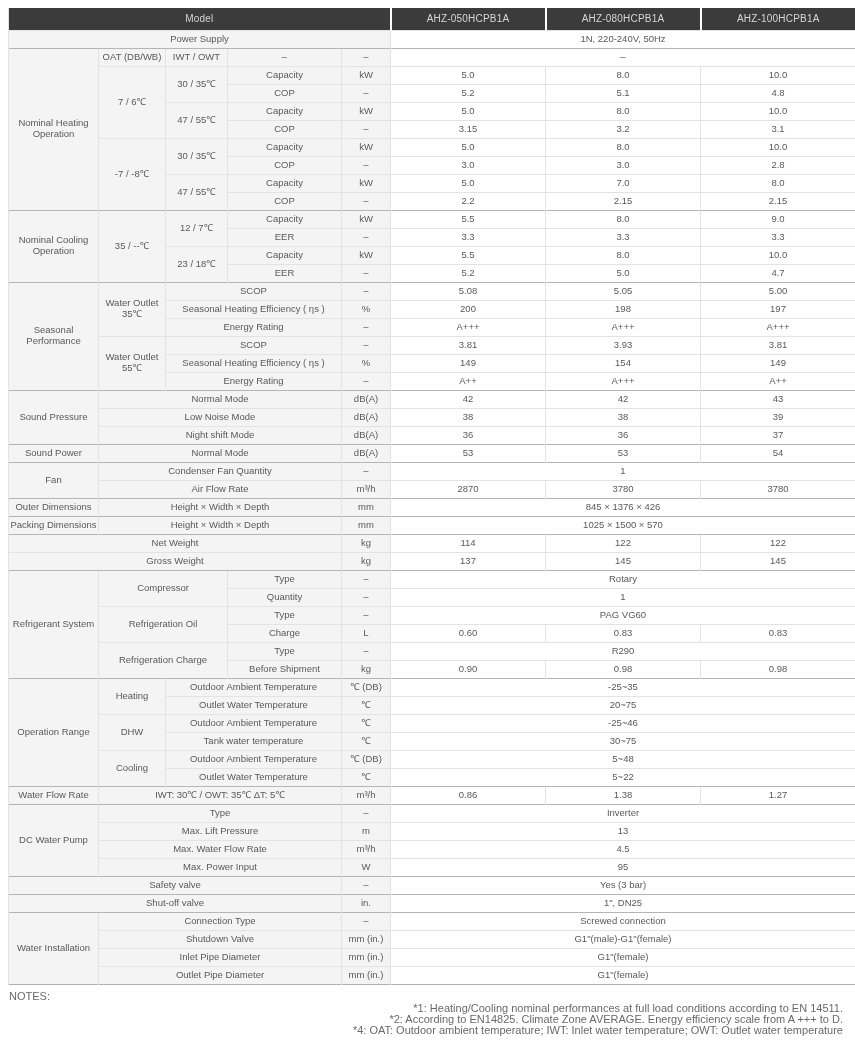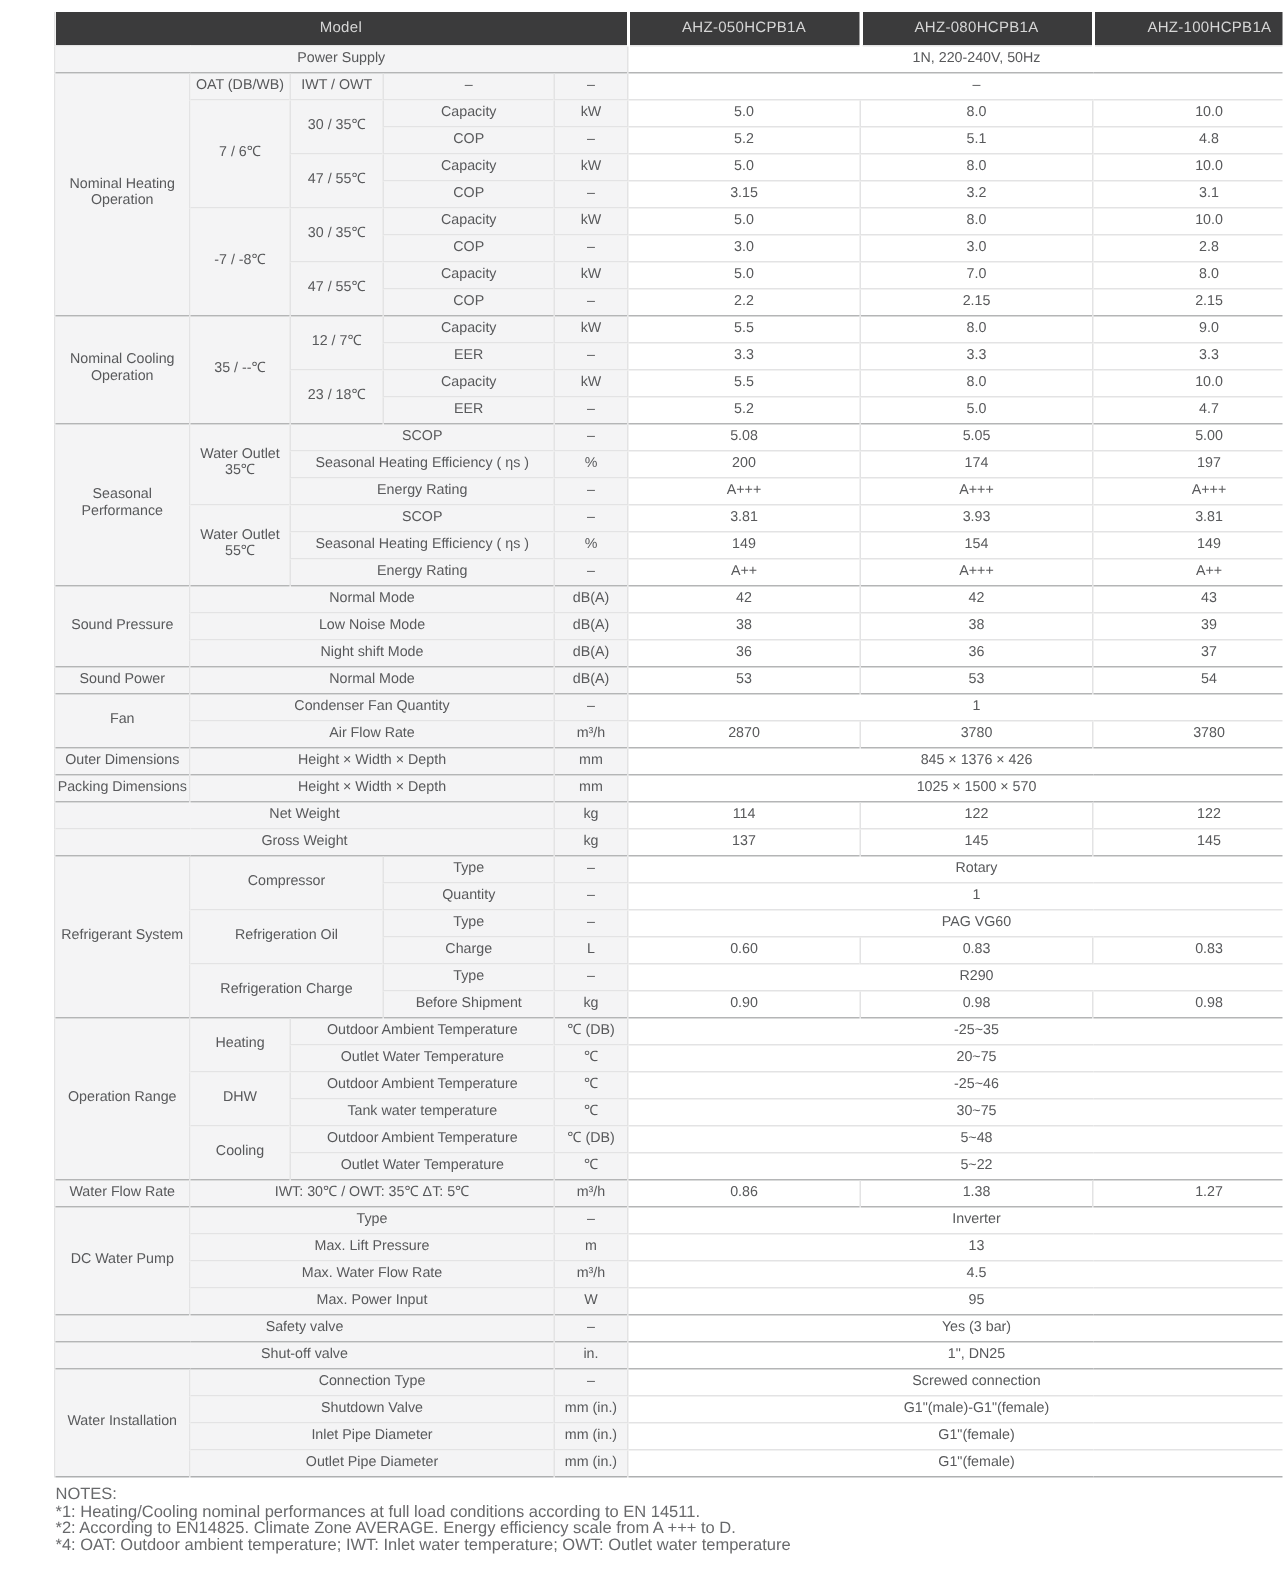--- a/index.html
+++ b/index.html
@@ -1,21 +1,21 @@
 <!DOCTYPE html>
 <html><head>
 <meta charset="utf-8">
 <style>
   html,body{margin:0;padding:0;}
   body{
     width:855px;height:1057px;background:#ffffff;
     font-family:"Liberation Sans", sans-serif;
     color:#58595b;overflow:hidden;
   }
-  .sheet{padding:8px 12px 0 8px;margin-left:28px;}
+  .sheet{padding:8px 12px 0 8px;}
   table.spec{
     border-collapse:collapse;table-layout:fixed;width:847px;
     border:1px solid #cfd0d1;border-top:0;border-bottom:1px solid #aeb0b1;
   }
   td{
     border-top:1px solid #e3e3e4;border-left:1px solid #e3e3e4;
     height:17px;text-align:center;vertical-align:middle;
     font-size:9.5px;line-height:1.15;padding:0 2px;overflow:hidden;
     white-space:normal;
   }
@@ -23,21 +23,21 @@
   td.g{padding:0 1px;}
   td.d{background:#ffffff;}
   tr.sec td{border-top:1px solid #b4b5b6;}
   tr:first-child td{border-top:0;}
   td.mh,td.mhd{
     background:#3b3b3c;color:#d6d6d6;font-size:10px;letter-spacing:.2px;
   }
   td.mhd{border-left:2px solid #ffffff;}
   .notes{margin:6px 0 0 1px;font-size:11px;color:#68696b;line-height:11px;}
   .notes .title{margin-bottom:1px;}
-  .note-line{white-space:nowrap;}
+  .note-line{white-space:nowrap;text-align:right;}
   .note-line.indent{padding-left:11px;}
 </style>
 </head>
 <body>
 
 <div class="sheet">
   <table class="spec">
     <colgroup>
       <col style="width:90px">
         <col style="width:67px">
@@ -167,21 +167,21 @@
           <td class="l" colspan="2">SCOP</td>
           <td class="u">–</td>
           <td class="d">5.08</td>
           <td class="d">5.05</td>
           <td class="d">5.00</td>
         </tr>
         <tr>
           <td class="l" colspan="2">Seasonal Heating Efficiency ( ηs )</td>
           <td class="u">%</td>
           <td class="d">200</td>
-          <td class="d">174</td>
+          <td class="d">198</td>
           <td class="d">197</td>
         </tr>
         <tr>
           <td class="l" colspan="2">Energy Rating</td>
           <td class="u">–</td>
           <td class="d">A+++</td>
           <td class="d">A+++</td>
           <td class="d">A+++</td>
         </tr>
         <tr>

